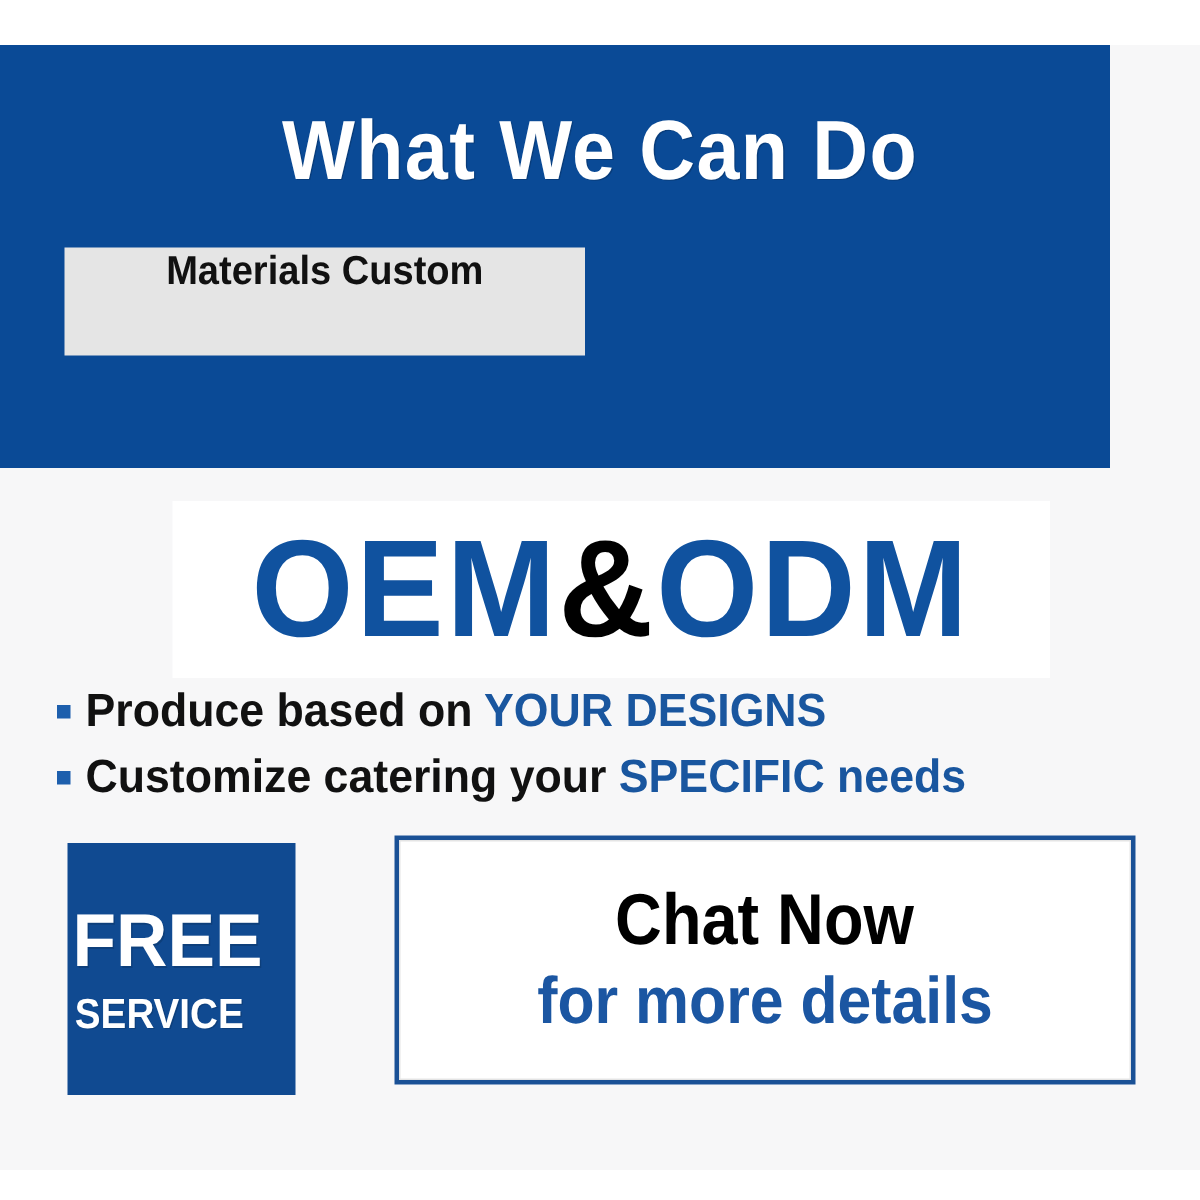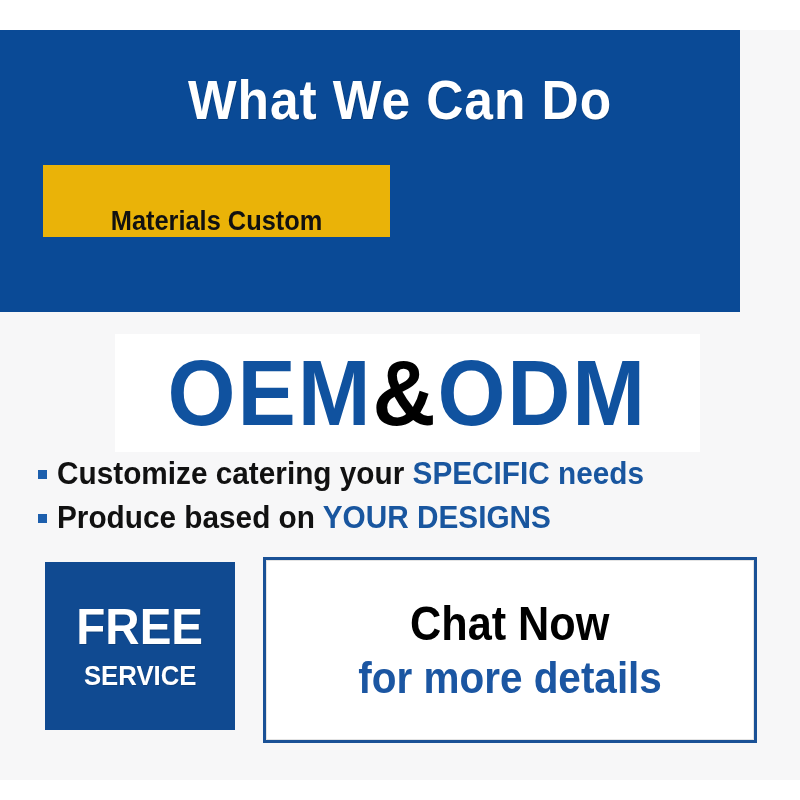--- a/index.html
+++ b/index.html
@@ -53,23 +53,23 @@
     left: 43px;
     top: 135px;
     width: 714px;
     display: grid;
     grid-template-columns: 347px 347px;
     grid-template-rows: 72px 72px;
     column-gap: 20px;
     row-gap: 13px;
   }
   .chip {
-    background: #eab308;
-    display: flex;
-    align-items: flex-end;
+    background: #e5e5e5;
+    display: flex;
+    align-items: flex-start;
     justify-content: center;
     box-sizing: border-box;
   }
   .chip-label {
     color: #111111;
     font-family: "Liberation Sans Narrow", "Liberation Sans", sans-serif;
     font-weight: bold;
     font-size: 27px;
     letter-spacing: 0px;
     transform: scaleX(0.94);
@@ -129,26 +129,26 @@
     transform-origin: left center;
   }
   .bullet-text .hl {
     color: #19569f;
   }
   
   .free-badge {
     position: absolute;
     left: 45px;
     top: 562px;
-    width: 190px;
+    width: 152px;
     height: 168px;
     background: #104a91;
     display: flex;
     flex-direction: column;
-    align-items: center;
+    align-items: flex-start;
     justify-content: center;
   }
   .free-word {
     color: #ffffff;
     font-family: "Liberation Sans", sans-serif;
     font-weight: bold;
     font-size: 50px;
     line-height: 1;
     letter-spacing: 0px;
     transform: scaleX(0.95);
@@ -163,21 +163,21 @@
     margin-top: 10px;
     letter-spacing: 0px;
     transform: scaleX(0.92);
     text-shadow: 1px 1px 0 rgba(0,0,0,0.15);
   }
   .chat-box {
     position: absolute;
     left: 263px;
     top: 557px;
     width: 494px;
-    height: 186px;
+    height: 166px;
     background: #ffffff;
     border: 3px solid #1a5196;
     box-sizing: border-box;
     display: flex;
     flex-direction: column;
     align-items: flex-start;
     justify-content: center;
   }
   .chat-inner {
     width: 100%;
@@ -238,26 +238,26 @@
   </div>
 
   <div class="oem-box">
     <div class="oem-text"><span>OEM</span><span class="amp">&amp;</span><span>ODM</span></div>
   </div>
 
   <div class="bullets">
 
     <div class="bullet-row">
       <span class="bullet-mark"></span>
-      <span class="bullet-text"><span>Customize catering your </span><span class="hl">SPECIFIC needs</span></span>
+      <span class="bullet-text"><span>Produce based on </span><span class="hl">YOUR DESIGNS</span></span>
     </div>
 
     <div class="bullet-row">
       <span class="bullet-mark"></span>
-      <span class="bullet-text"><span>Produce based on </span><span class="hl">YOUR DESIGNS</span></span>
+      <span class="bullet-text"><span>Customize catering your </span><span class="hl">SPECIFIC needs</span></span>
     </div>
 
   </div>
 
   <div class="free-badge">
     <div class="free-word">FREE</div>
     <div class="service-word">SERVICE</div>
   </div>
 
   <div class="chat-box">

